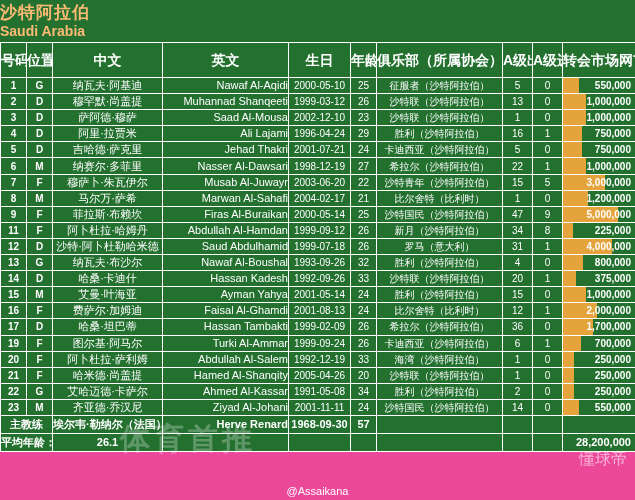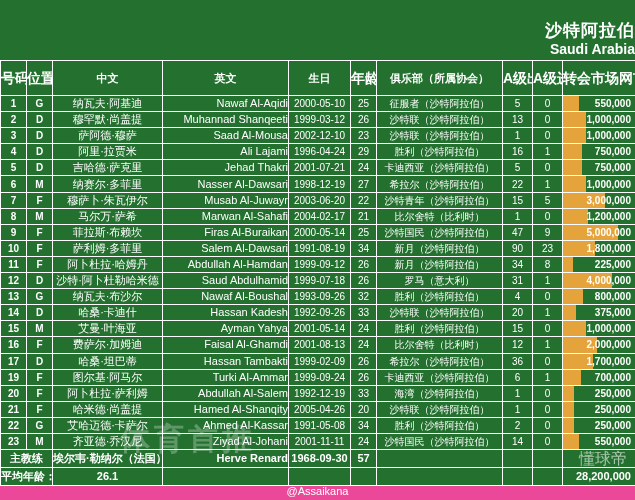--- a/index.html
+++ b/index.html
@@ -11,23 +11,23 @@
     position:relative;
   }
   .sheet{
     width:635px;height:500px;
     background:#23702f;
     box-sizing:border-box;
     display:flex;flex-direction:column;
     position:relative;
   }
   .title-block{
-    text-align:right;
-    color:#ffffff;
-    padding-top:21px;
+    text-align:left;
+    color:#fdba74;
+    padding-top:3px;
     padding-bottom:2px;
   }
   .title-cn{
     font-size:17px;font-weight:bold;letter-spacing:1px;line-height:20px;
   }
   .title-en{
     font-size:14px;font-weight:bold;line-height:17px;
   }
   table{
     border-collapse:collapse;
@@ -40,21 +40,21 @@
     color:#ffffff;
     text-align:center;
     padding:0;
     line-height:11px;
     overflow:hidden;
     white-space:nowrap;
   }
   thead th{
     background:#23702f;
     font-weight:bold;
-    font-size:11px;
+    font-size:14px;
     height:34px;
     vertical-align:middle;
   }
   thead th.small{
     font-size:14px;
     line-height:11px;
   }
   tbody tr{height:16.1px;}
   td.num{font-weight:bold;}
   td.pos{font-weight:bold;}
@@ -250,32 +250,20 @@
           <td class="cn">菲拉斯·布赖坎</td>
           <td class="en">Firas Al-Buraikan</td>
           <td>2000-05-14</td>
           <td>25</td>
           <td>沙特国民（沙特阿拉伯）</td>
           <td>47</td>
           <td>9</td>
           <td class="value"><span class="bar" style="width: 76%;"></span><span class="val-txt">5,000,000</span></td>
         </tr>
         <tr>
-          <td class="num">10</td>
-          <td class="pos">F</td>
-          <td class="cn">萨利姆·多菲里</td>
-          <td class="en">Salem Al-Dawsari</td>
-          <td>1991-08-19</td>
-          <td>34</td>
-          <td>新月（沙特阿拉伯）</td>
-          <td>90</td>
-          <td>23</td>
-          <td class="value"><span class="bar" style="width: 44%;"></span><span class="val-txt">1,800,000</span></td>
-        </tr>
-        <tr>
           <td class="num">11</td>
           <td class="pos">F</td>
           <td class="cn">阿卜杜拉·哈姆丹</td>
           <td class="en">Abdullah Al-Hamdan</td>
           <td>1999-09-12</td>
           <td>26</td>
           <td>新月（沙特阿拉伯）</td>
           <td>34</td>
           <td>8</td>
           <td class="value"><span class="bar" style="width: 14%;"></span><span class="val-txt">225,000</span></td>

